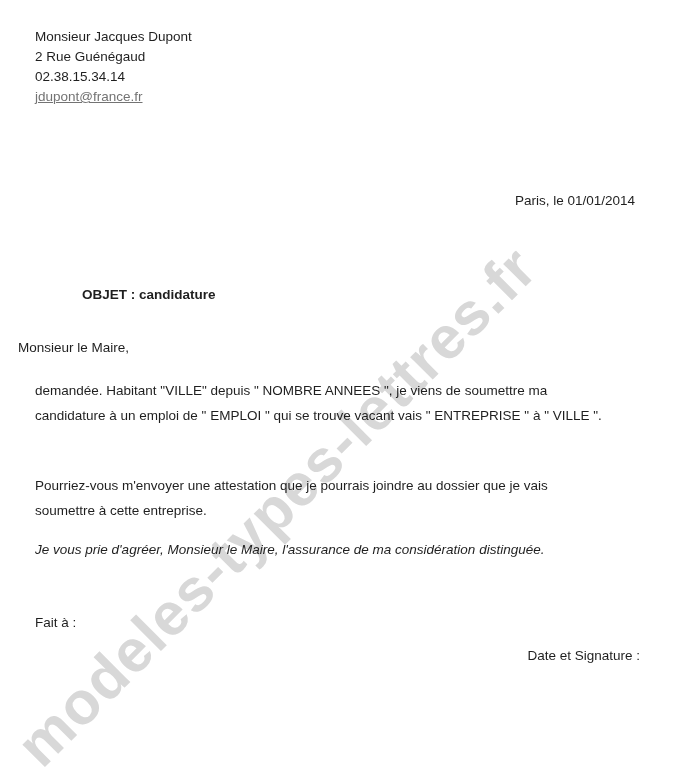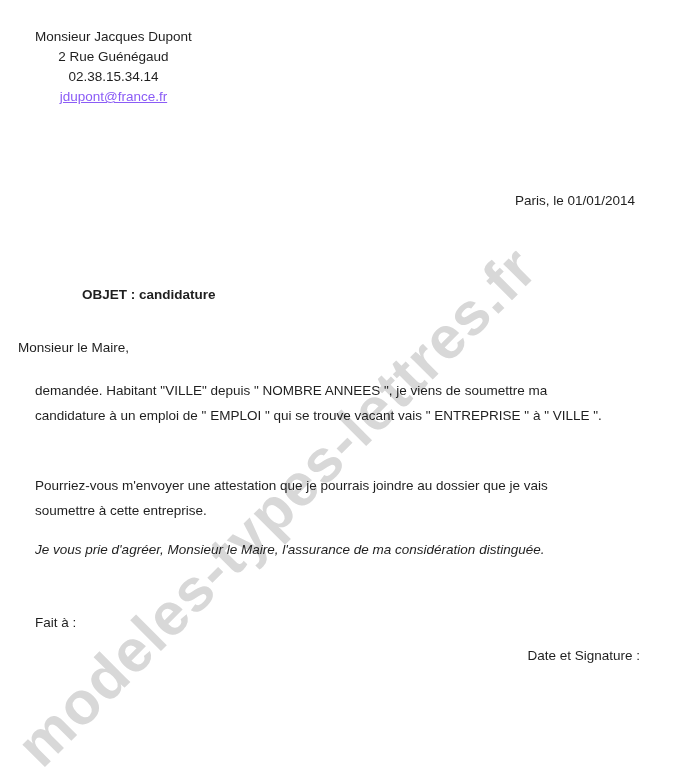--- a/index.html
+++ b/index.html
@@ -22,23 +22,23 @@
     font-size: 60px;
     font-weight: bold;
     letter-spacing: 1px;
     color: #d8d8d8;
     white-space: nowrap;
     z-index: 0;
     user-select: none;
   }
   .layer { position: absolute; z-index: 1; }
   .sender { top: 27px; left: 35px; line-height: 20px; }
-  .sender div { white-space: nowrap; text-align: center; }
+  .sender div { white-space: nowrap; }
   .email-link {
-    color: #8b5cf6;
+    color: #737373;
     text-decoration: underline;
     display: inline-block;
     margin-top: 0px;
     line-height: 20px;
   }
   .date-line { top: 165px; right: 57px; white-space: nowrap; margin-top: 28px; }
   .subject-line { top: 257px; left: 82px; font-weight: bold; white-space: nowrap; margin-top: 30px; }
   .salutation { top: 340px; left: 18px; white-space: nowrap; }
   .para .line { line-height: 25px; white-space: nowrap; }
   .para-1 { top: 378px; left: 35px; }

